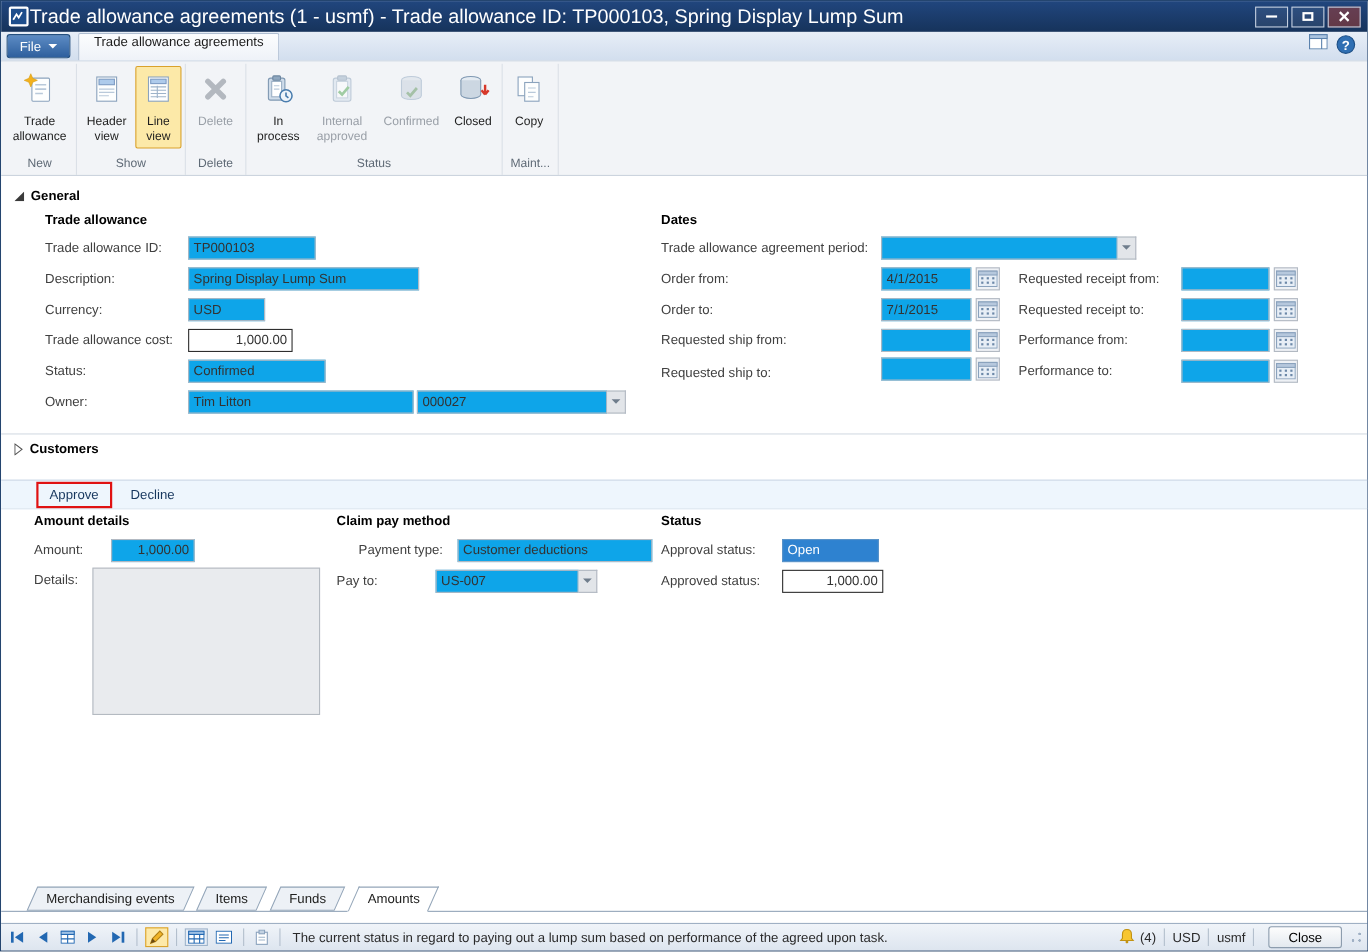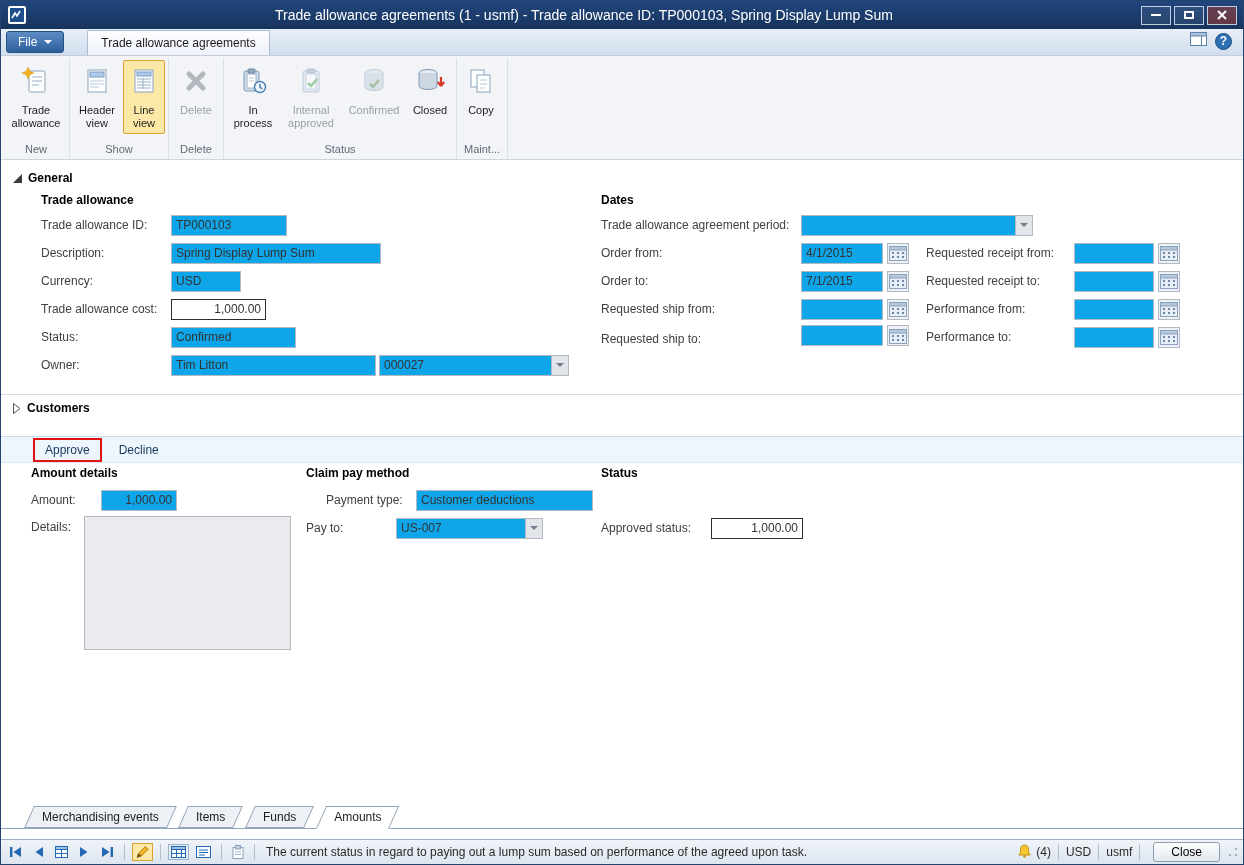--- a/index.html
+++ b/index.html
@@ -4,38 +4,38 @@
 <style>
   * { margin:0; padding:0; box-sizing:border-box; }
   html,body { background:#9aa5b1; }
   body { font-family:"Liberation Sans", sans-serif; }
   .window { position:relative; width:1244px; height:865px; background:#fff; border:1px solid #24456f; overflow:hidden; }
 
   
   .titlebar { position:absolute; top:0; left:0; right:0; height:28px;
     background:linear-gradient(#21467e,#16335b); display:flex; align-items:center; padding:0 4px; }
   .app-icon { width:20px; height:20px; margin-left:2px; flex:0 0 auto; }
-  .title { flex:1; text-align:center; color:#fff; font-size:14px; white-space:nowrap; overflow:hidden; }
+  .title { flex:1; text-align:left; color:#fff; font-size:18px; white-space:nowrap; overflow:hidden; }
   .winbtns { display:flex; gap:3px; margin-right:2px; }
   .winbtn { width:30px; height:19px; border:1px solid #c2cedf; background:rgba(255,255,255,.07);
     display:flex; align-items:center; justify-content:center; cursor:pointer; }
   .winbtn.close { background:rgba(190,60,40,.45); }
   .glyph-min { width:10px; height:2px; background:#fff; }
   .glyph-max { width:10px; height:8px; border:2px solid #fff; }
 
   
   .tabrow { position:absolute; top:28px; left:0; right:0; height:27px;
     background:linear-gradient(#e7eef7,#d2deee); display:flex; align-items:flex-end; padding:0 3px; border-bottom:1px solid #c2cddc; }
   .file-btn { height:22px; margin:0 3px 2px 2px; padding:0 11px; cursor:pointer;
     background:linear-gradient(#5d8cc4,#2e5f9e); border:1px solid #24507f; border-radius:3px;
     color:#fff; font-size:12px; display:flex; align-items:center; gap:7px; }
   .file-caret { width:0; height:0; border:4px solid transparent; border-top-color:#fff; margin-top:4px; }
-  .doc-tab { height:25px; margin-left:20px; padding:0 13px; cursor:pointer;
+  .doc-tab { height:25px; margin-left:4px; padding:0 13px; cursor:pointer;
     background:linear-gradient(#fcfdfe,#eef2f8); border:1px solid #aebdd0; border-bottom:none;
-    border-radius:2px 2px 0 0; font-size:12px; color:#1c1c1c; display:flex; align-items:center; }
+    border-radius:2px 2px 0 0; font-size:12px; color:#1c1c1c; display:flex; align-items:flex-start; }
   .tabrow-right { margin-left:auto; display:flex; align-items:center; gap:8px; padding:0 8px 5px 0; }
   .help-circle { width:17px; height:17px; border-radius:50%; background:#2f6fb3; border:1px solid #1d4f86;
     color:#fff; font-size:12px; font-weight:bold; display:flex; align-items:center; justify-content:center; cursor:pointer; }
 
   
   .ribbon { position:absolute; top:55px; left:0; right:0; height:104px; background:#f2f4f7;
     border-bottom:1px solid #ccd4de; display:flex; align-items:stretch; padding:2px 0 0 2px; }
   .rgroup { display:flex; flex-direction:column; border-right:1px solid #dbe0e7; padding:0 3px; }
   .rbtns { flex:1; display:flex; align-items:flex-start; gap:2px; padding-top:2px; }
   .rbtn { padding:4px 2px 3px; display:flex; flex-direction:column; align-items:center; gap:3px;
@@ -520,20 +520,24 @@
       <input class="inp" style="width: 177px;" value="Customer deductions">
     </div>
     <div class="frow" style="left:305px; top:357px;">
       <span class="flabel" style="width:90px">Pay to:</span>
       <input class="inp" style="width: 130px;" value="US-007">
       <span class="dd">
           <i></i>
         </span>
     </div>
 
+    <div class="frow" style="left:600px; top:329px;">
+      <span class="flabel" style="width:110px">Approval status:</span>
+      <input class="inp sel" style="width: 88px;" value="Open">
+    </div>
     <div class="frow" style="left:600px; top:357px;">
       <span class="flabel" style="width:110px">Approved status:</span>
       <input class="inp edit num" style="width: 92px;" value="1,000.00">
     </div>
 
     <div class="btabs">
       <div class="baseline"></div>
       <div class="btab"><span>Merchandising events</span></div>
       <div class="btab"><span>Items</span></div>
       <div class="btab"><span>Funds</span></div>

